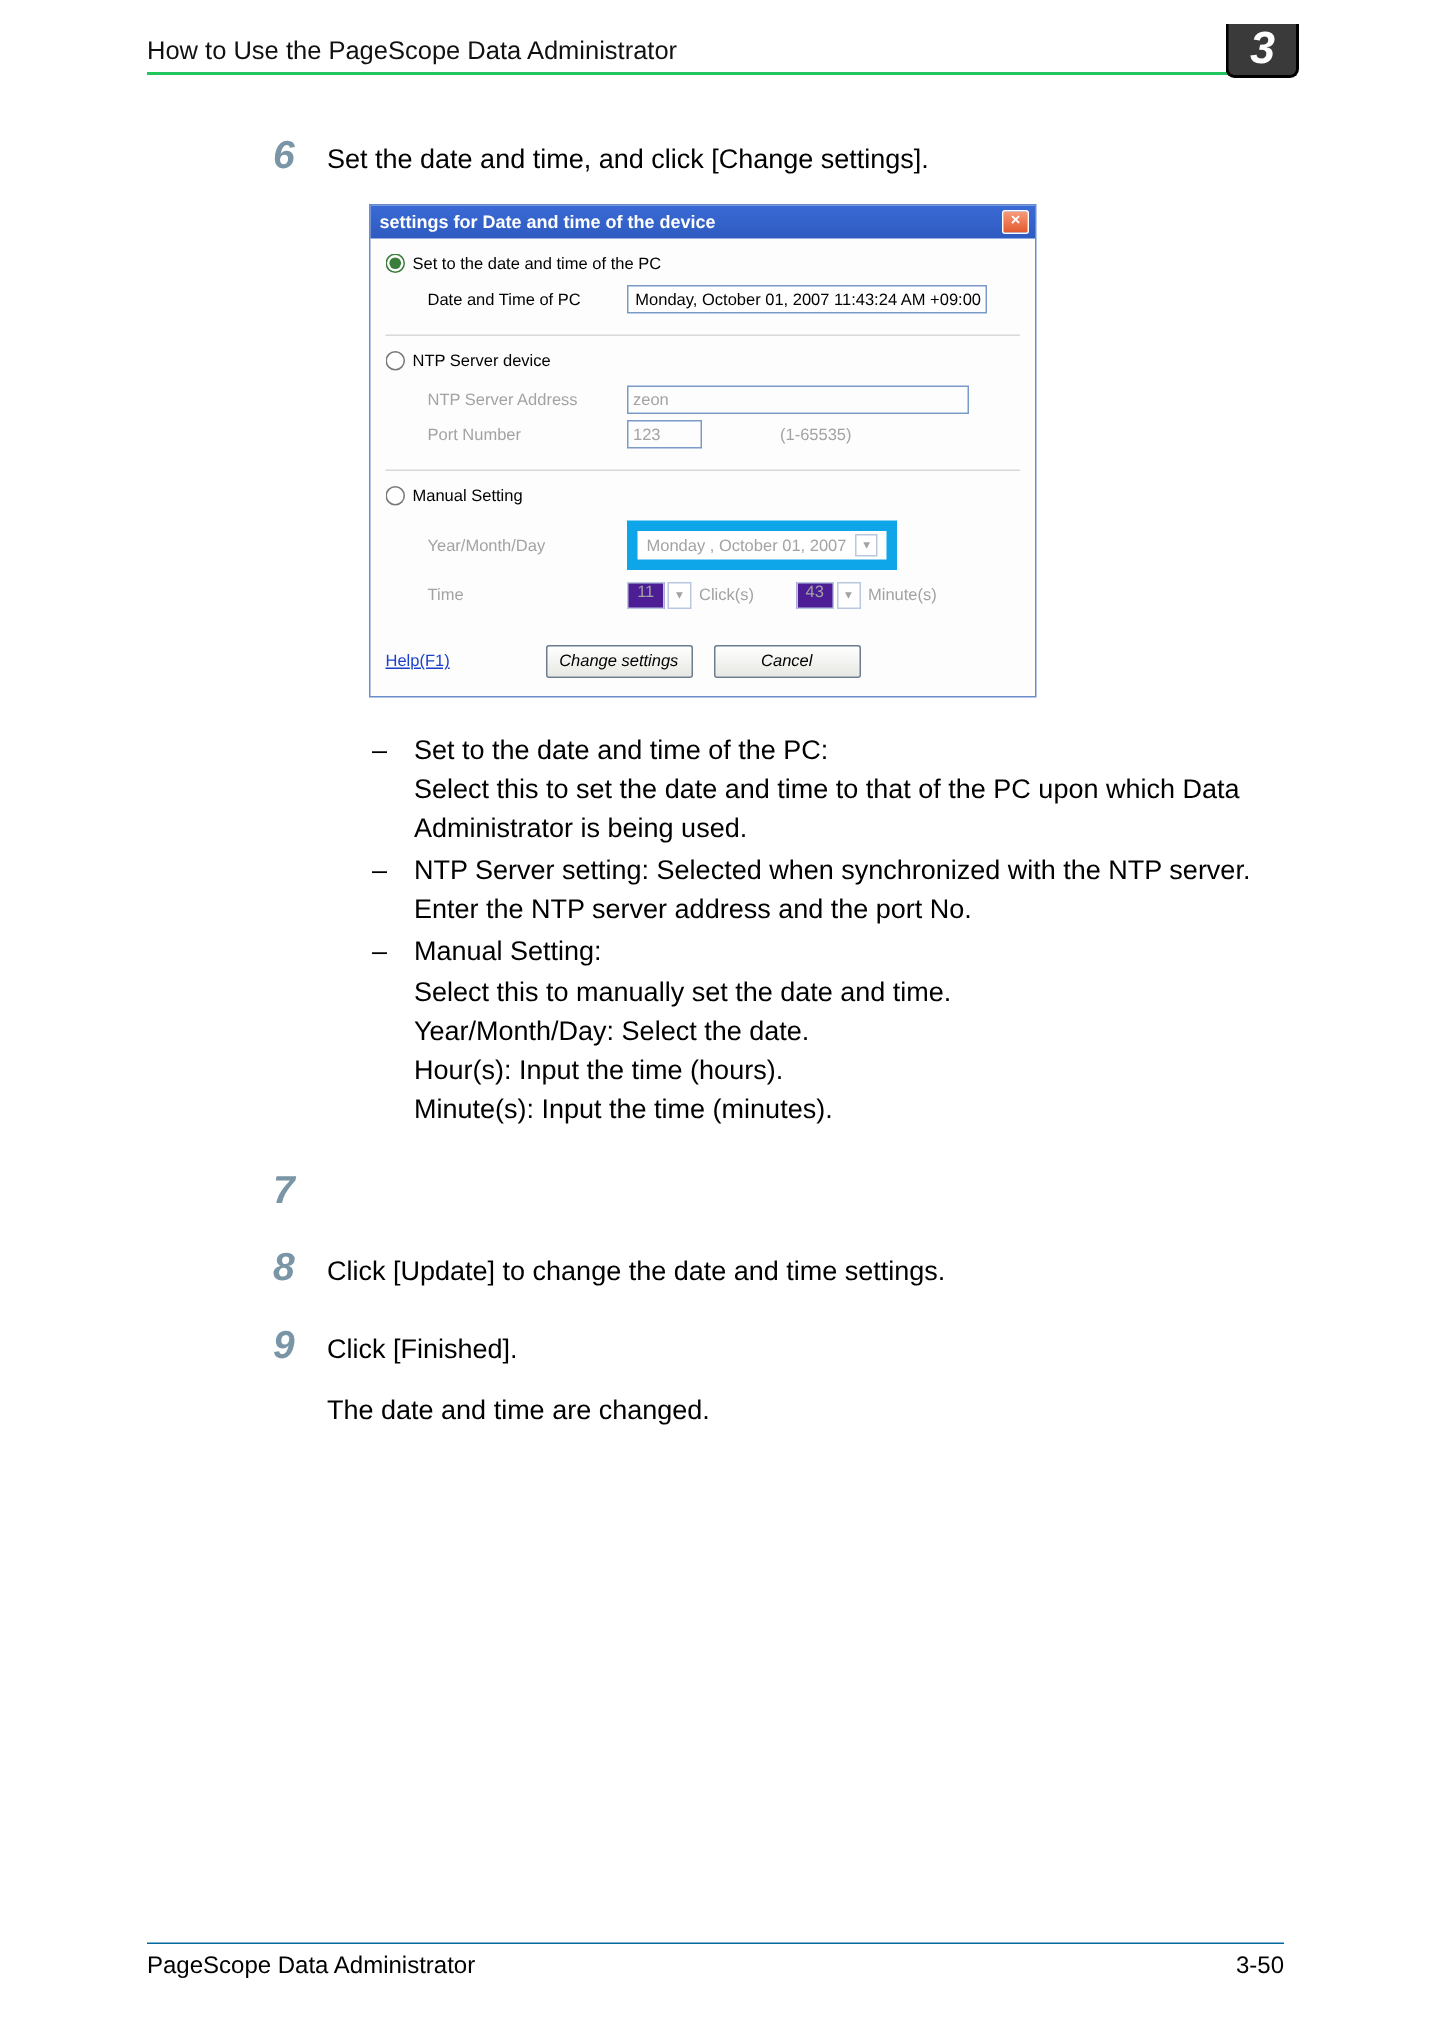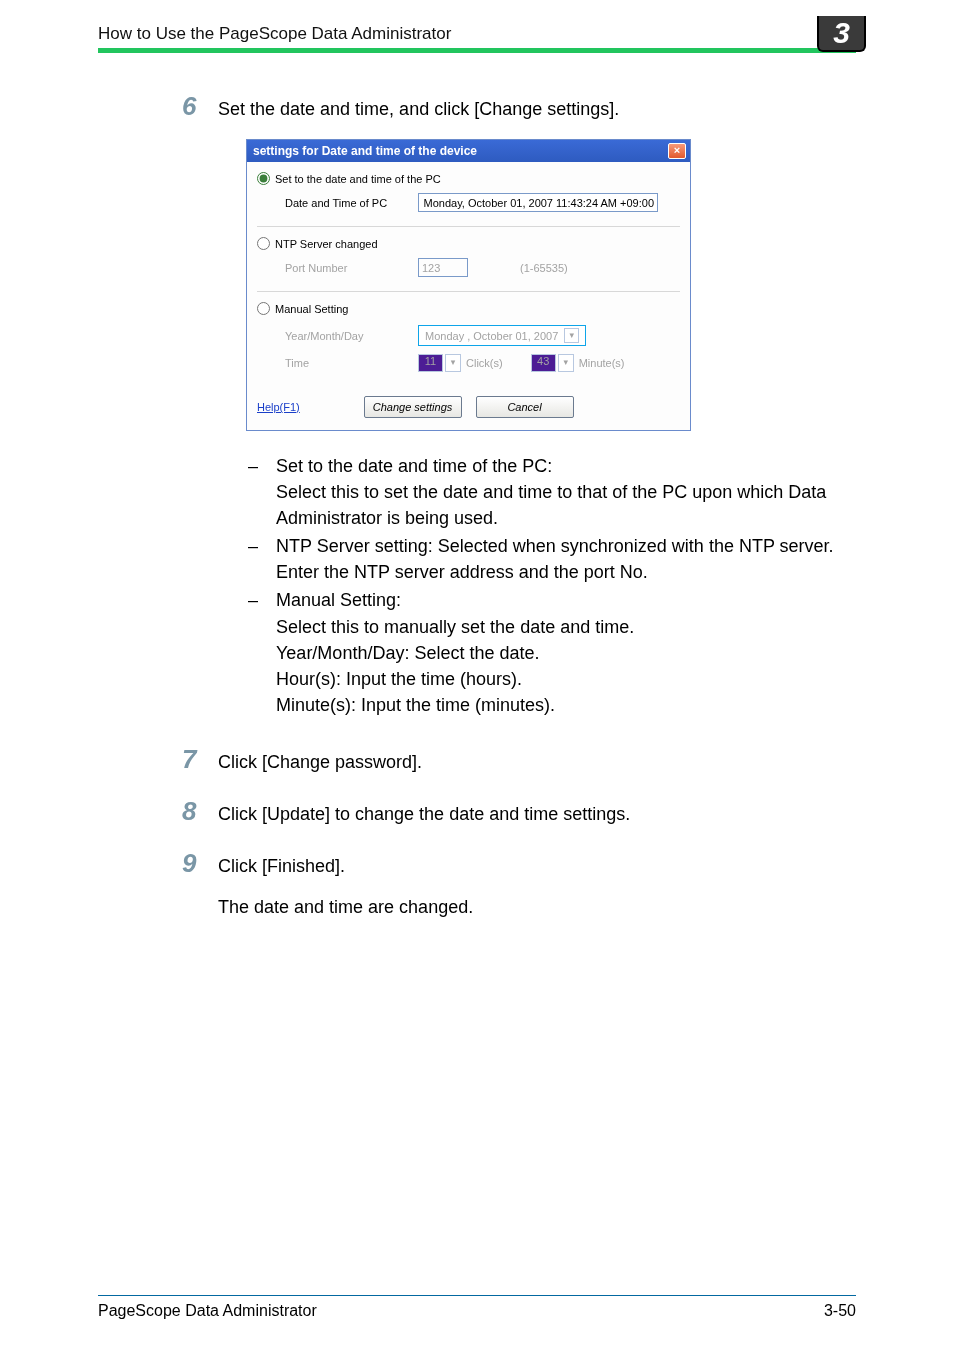--- a/index.html
+++ b/index.html
@@ -11,21 +11,21 @@
       position: relative;
       color: #000;
     }
     .page {
       padding: 24px 98px 0 98px;
     }
     .header-row {
       display: flex;
       justify-content: space-between;
       align-items: flex-end;
-      border-bottom: 5px solid #22c55e;
+      border-bottom: 2px solid #22c55e;
       padding-bottom: 4px;
     }
     .header-text {
       font-size: 17px;
       color: #111;
     }
     .chapter-tab {
       position: absolute;
       right: 88px;
       top: 16px;
@@ -134,21 +134,21 @@
     }
     .dp-wrap {
       display: flex;
       align-items: center;
       margin-left: 28px;
       gap: 8px;
       font-size: 11px;
       color: #a3a3a3;
     }
     .datepick {
-      border: 1px solid #0ea5e9;
+      border: 7px solid #0ea5e9;
       background: #fff;
       padding: 2px 6px;
       display: flex;
       align-items: center;
       gap: 6px;
       font-size: 11px;
       color: #a3a3a3;
     }
     .dp-arrow {
       width: 15px;
@@ -272,22 +272,26 @@
         </label>
         <div class="field-row">
           <span class="field-label">Date and Time of PC</span>
           <input class="tb" style="width: 240px; text-align: right;" readonly="" value="Monday, October 01, 2007 11:43:24 AM +09:00">
         </div>
 
         <div class="hr"></div>
 
         <label class="radio-line">
           <input type="radio" name="opt" style="">
-          <span>NTP Server changed</span>
+          <span>NTP Server device</span>
         </label>
+        <div class="field-row" style="margin-top:10px">
+          <span class="field-label disabled">NTP Server Address</span>
+          <input class="tb disabled" style="width: 228px;" disabled="" value="zeon">
+        </div>
         <div class="field-row">
           <span class="field-label disabled">Port Number</span>
           <input class="tb disabled" style="width: 50px;" disabled="" value="123">
           <span class="port-range">(1-65535)</span>
         </div>
 
         <div class="hr"></div>
 
         <label class="radio-line">
           <input type="radio" name="opt" style="">
@@ -340,21 +344,20 @@
         <span>Select this to manually set the date and time.</span><br>
         <span>Year/Month/Day: Select the date.</span><br>
         <span>Hour(s): Input the time (hours).</span><br>
         <span>Minute(s): Input the time (minutes).</span>
       </div>
     </div>
   </div>
 
   <div class="step-row" style="margin-top:26px">
     <div class="step-num">7</div>
-    <div class="step-text">Click [Change password].</div>
   </div>
 
   <div class="step-row" style="margin-top:20px">
     <div class="step-num">8</div>
     <div class="step-text">Click [Update] to change the date and time settings.</div>
   </div>
 
   <div class="step-row" style="margin-top:20px">
     <div class="step-num">9</div>
     <div class="step-text">

